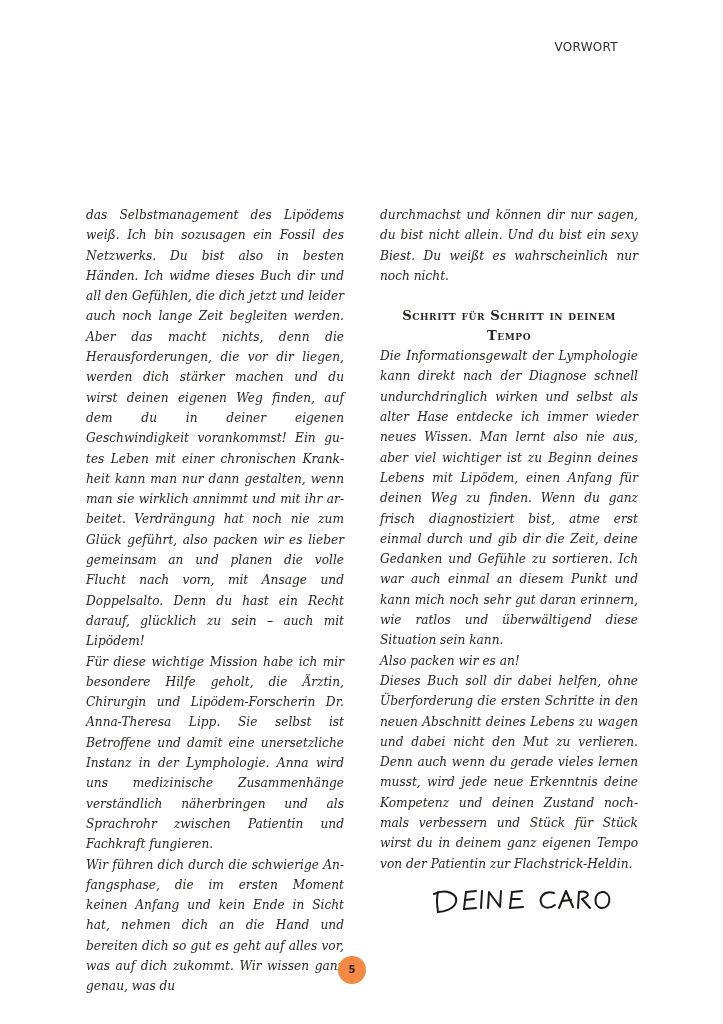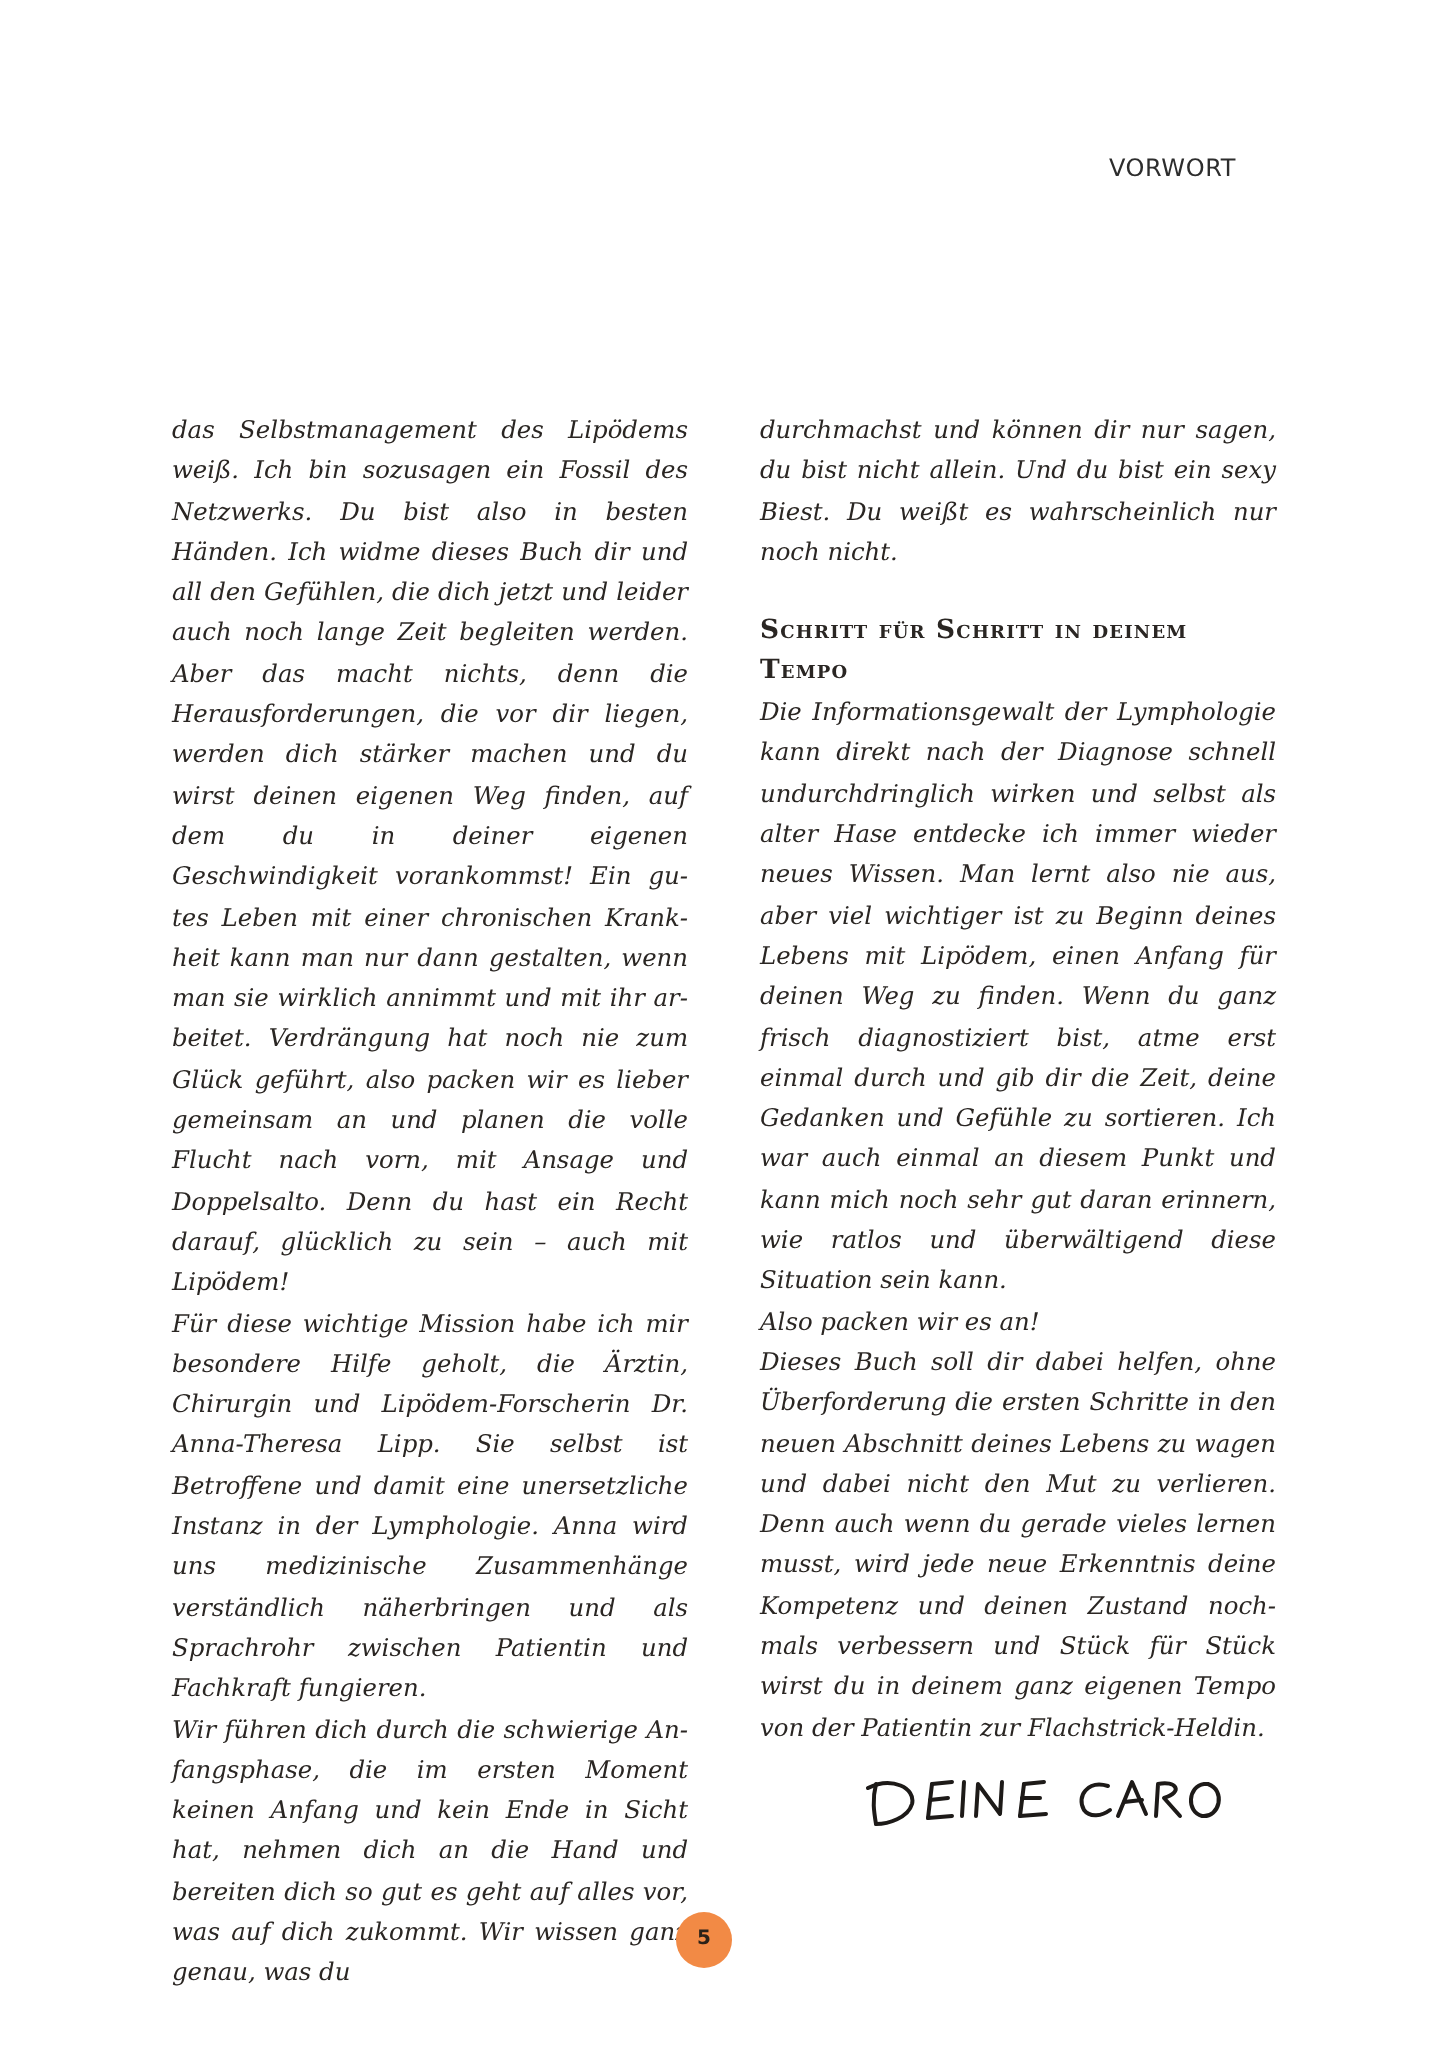--- a/index.html
+++ b/index.html
@@ -15,21 +15,20 @@
       color: #2a2623;
     }
     .running-head {
       position: absolute;
       top: 40px;
       right: 105px;
       font-family: "DejaVu Sans", sans-serif;
       font-size: 12px;
       letter-spacing: 0.3px;
       color: #2d2d2d;
-      margin-top: 37px;
     }
     .column {
       position: absolute;
       top: 205px;
       width: 258px;
       font-family: "DejaVu Serif", serif;
       font-size: 12.2px;
       line-height: 20.3px;
       text-align: justify;
       hyphens: manual;
@@ -44,21 +43,21 @@
     .column p.last-before-heading {
       margin-bottom: 20px;
     }
     .section-heading {
       font-family: "DejaVu Serif", serif;
       font-weight: bold;
       font-size: 13.2px;
       line-height: 20px;
       letter-spacing: 0.6px;
       margin: 0;
-      text-align: left;
+      text-align: center;
       font-variant: small-caps;
     }
     .signature {
       position: absolute;
       top: 882px;
       left: 432px;
       width: 182px;
       height: 34px;
     }
     .signature svg { width: 100%; height: 100%; display: block; }

